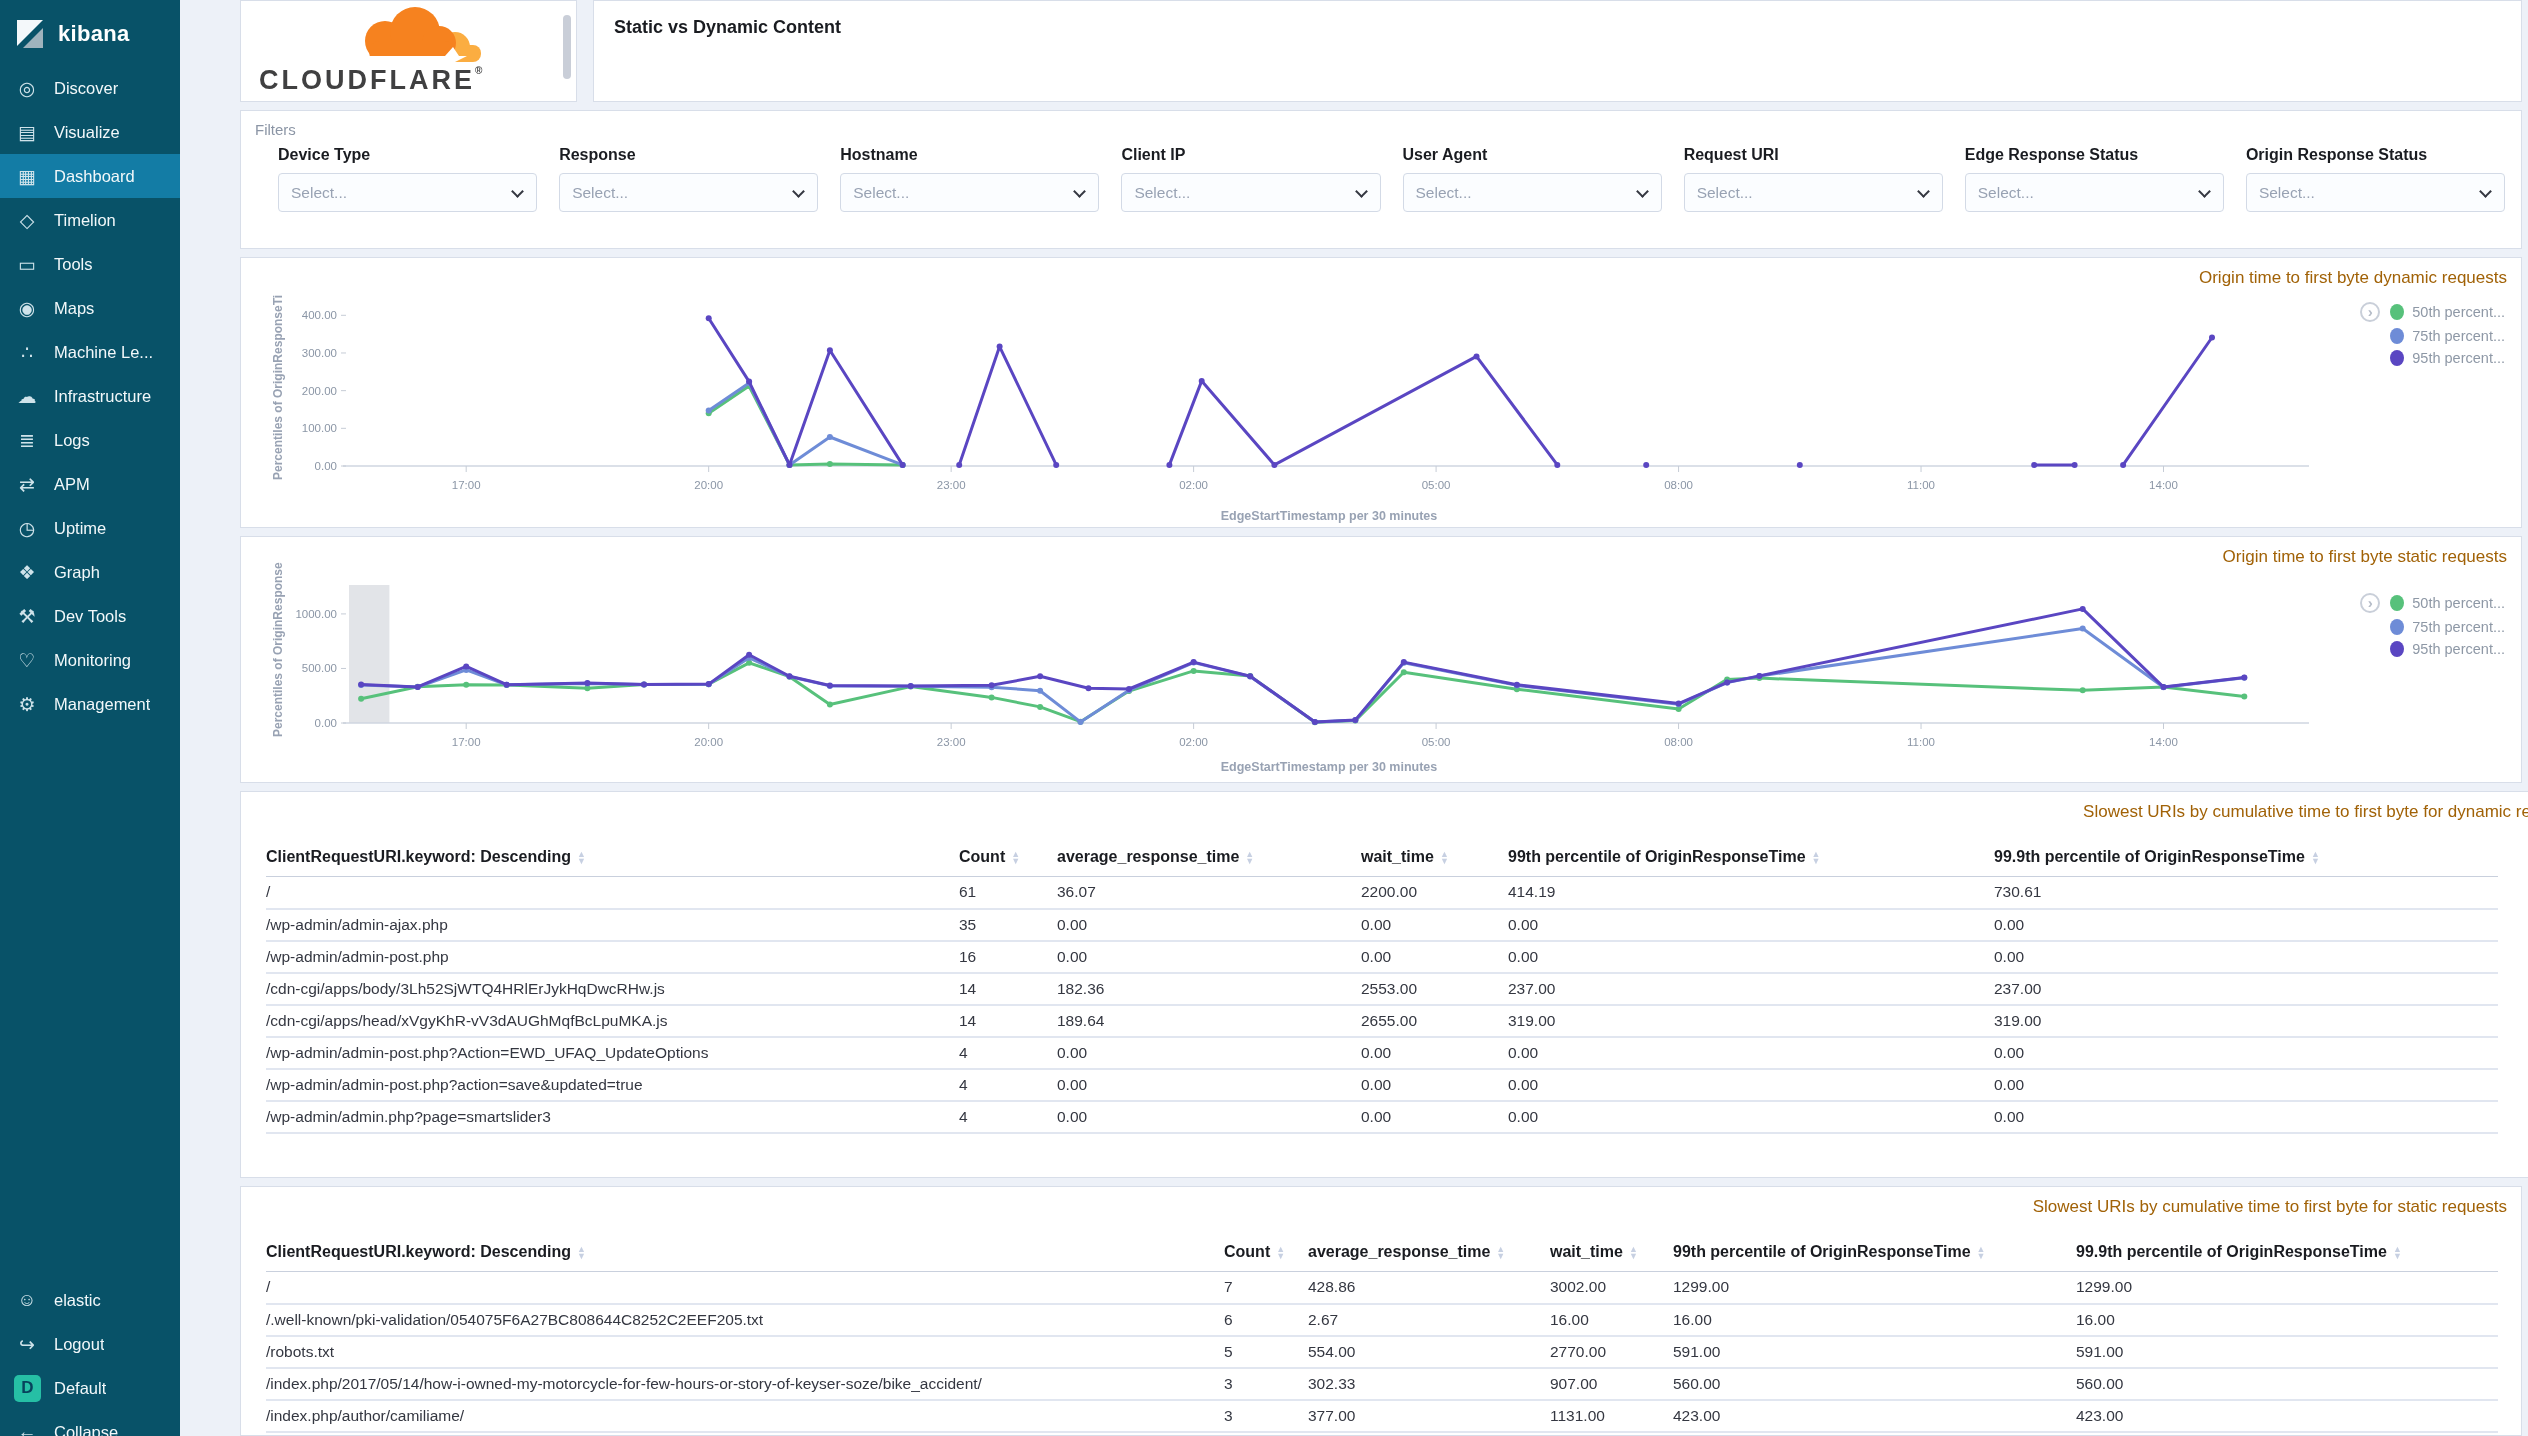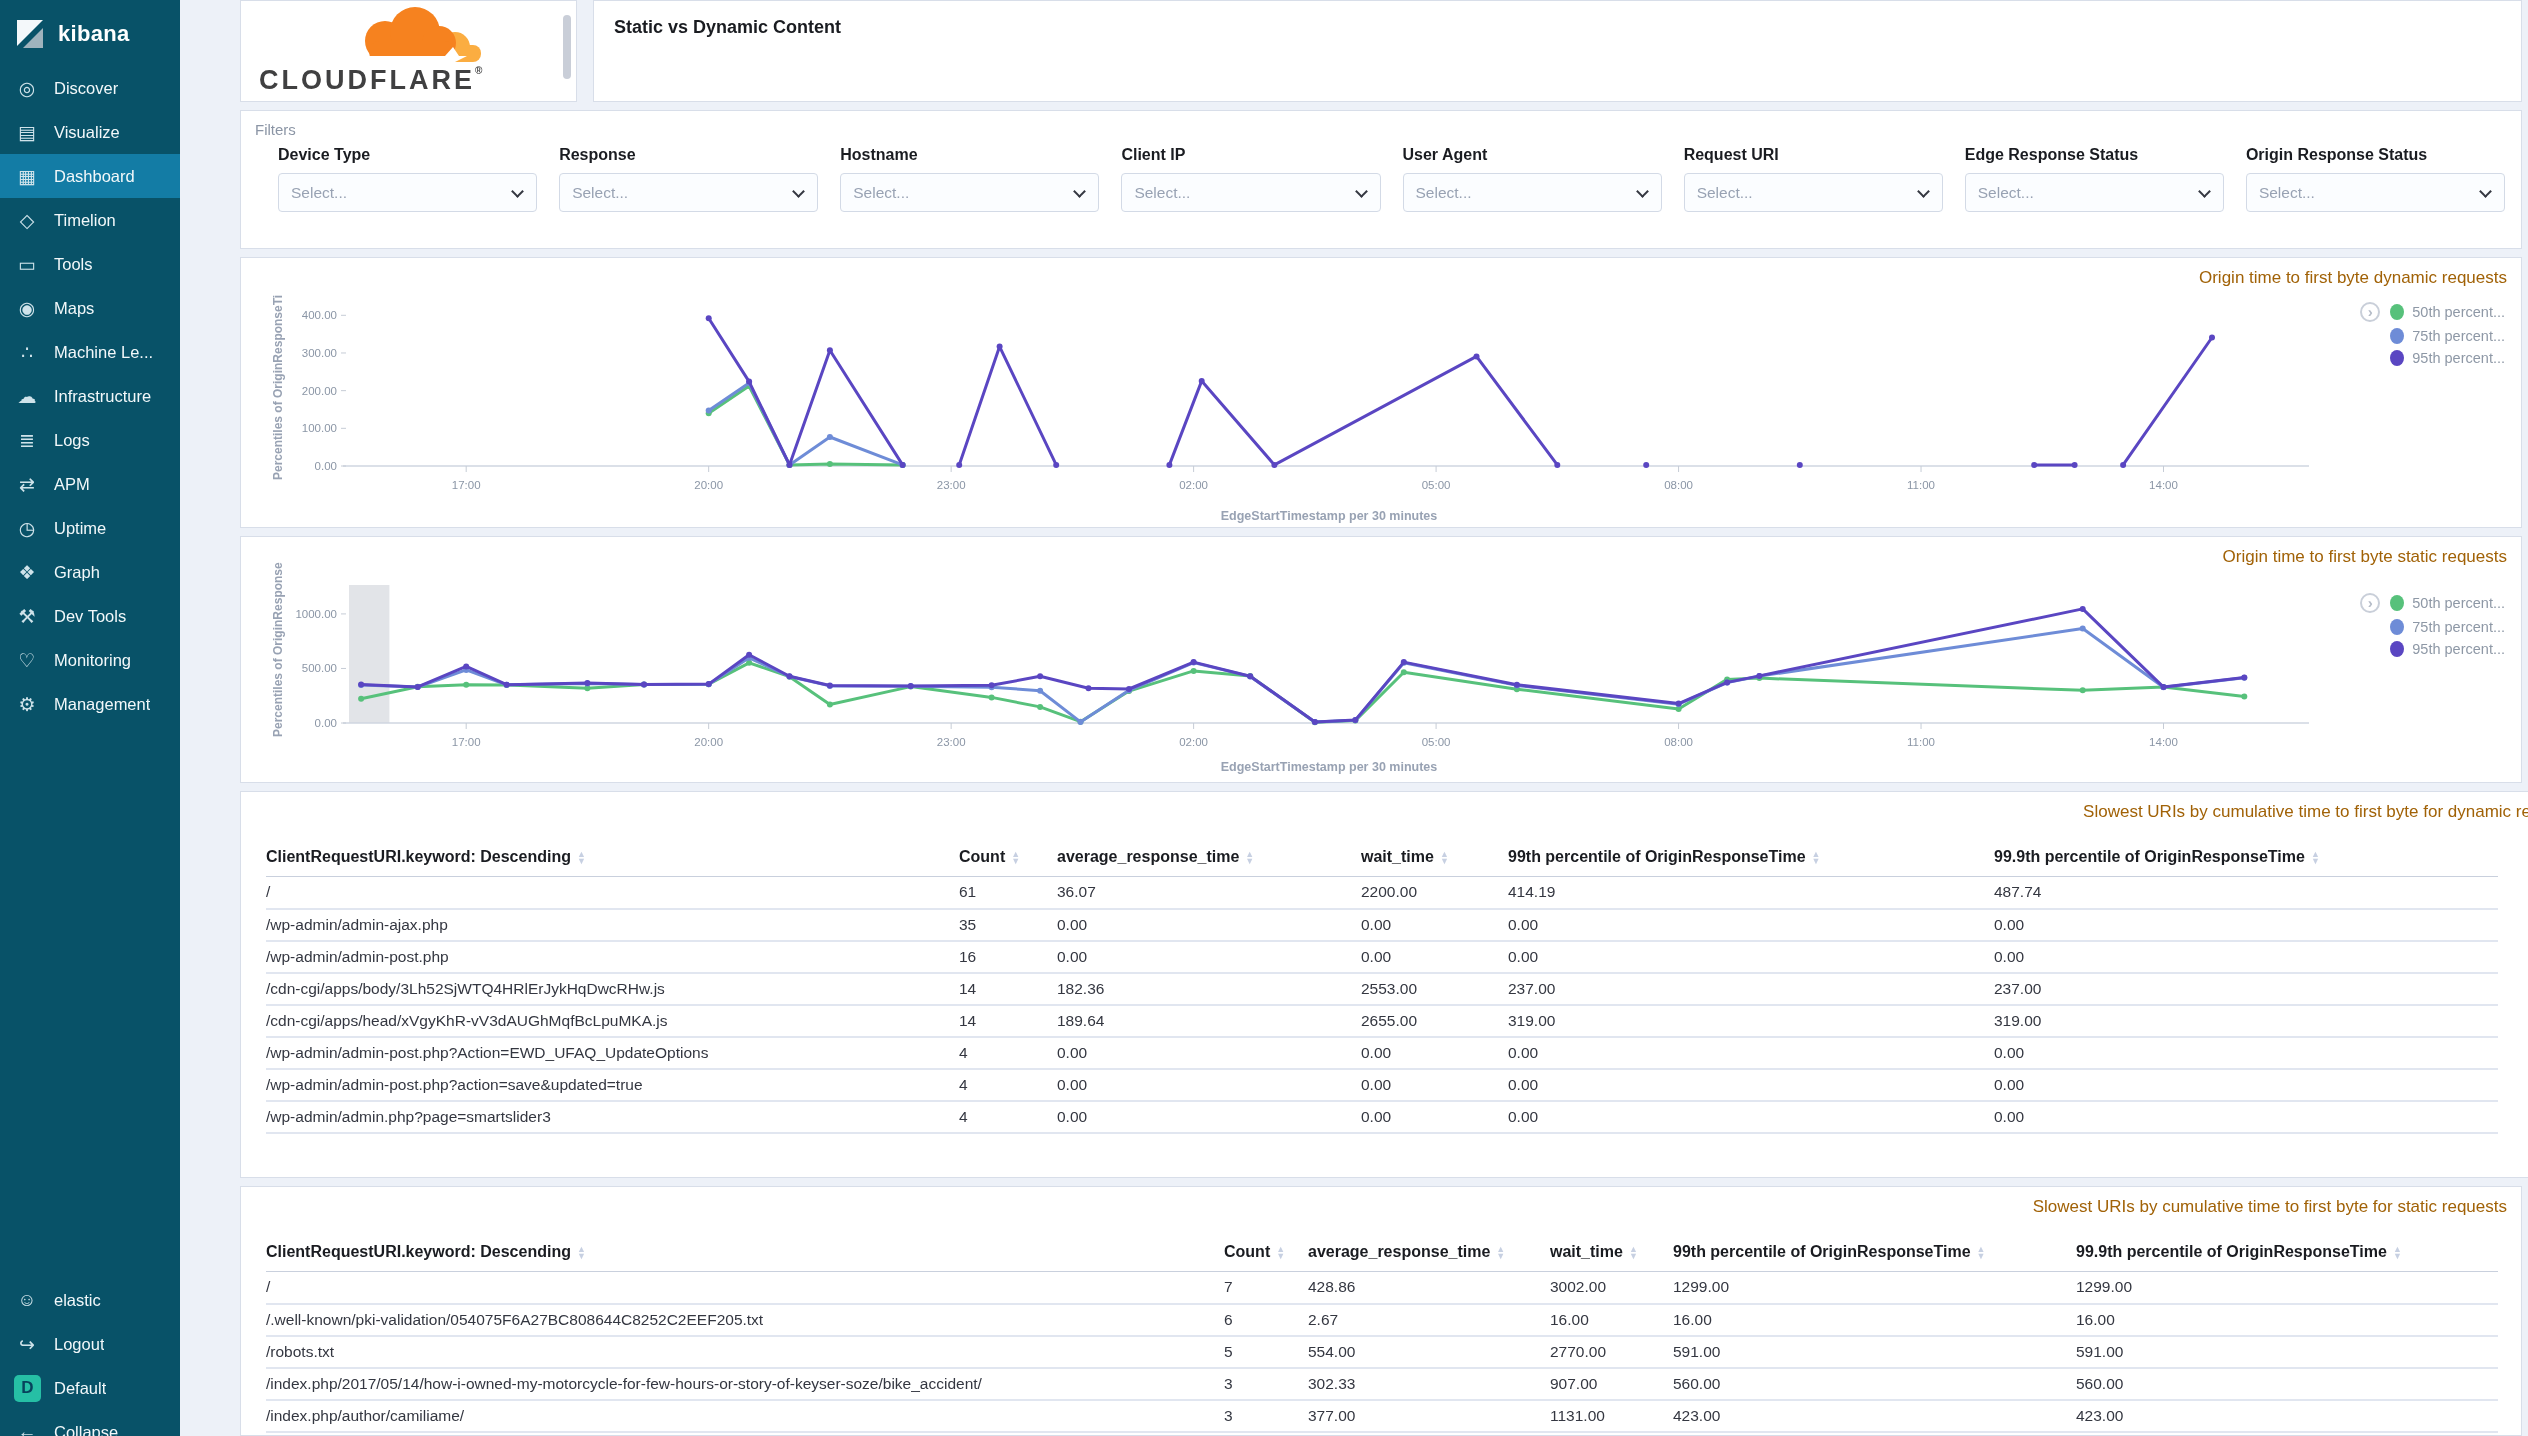--- a/index.html
+++ b/index.html
@@ -497,21 +497,21 @@
             <th><span class="th-label">99.9th percentile of OriginResponseTime</span><span class="sort-icon"></span></th>
           </tr>
         </thead>
         <tbody>
           <tr>
             <td class="uri-cell">/</td>
             <td>61</td>
             <td>36.07</td>
             <td>2200.00</td>
             <td>414.19</td>
-            <td>487.74</td>
+            <td>730.61</td>
           </tr>
           <tr>
             <td class="uri-cell">/wp-admin/admin-ajax.php</td>
             <td>35</td>
             <td>0.00</td>
             <td>0.00</td>
             <td>0.00</td>
             <td>0.00</td>
           </tr>
           <tr>

